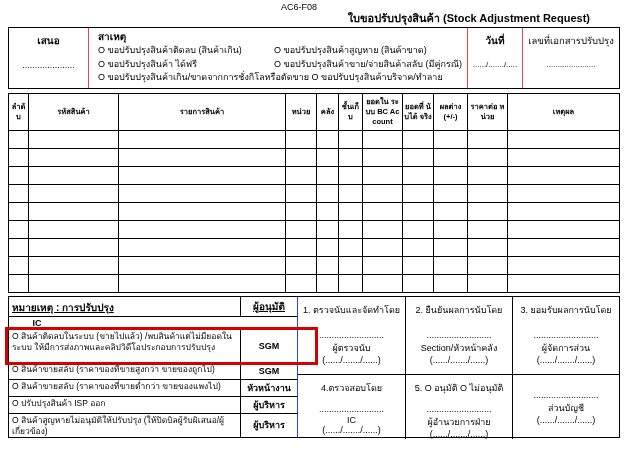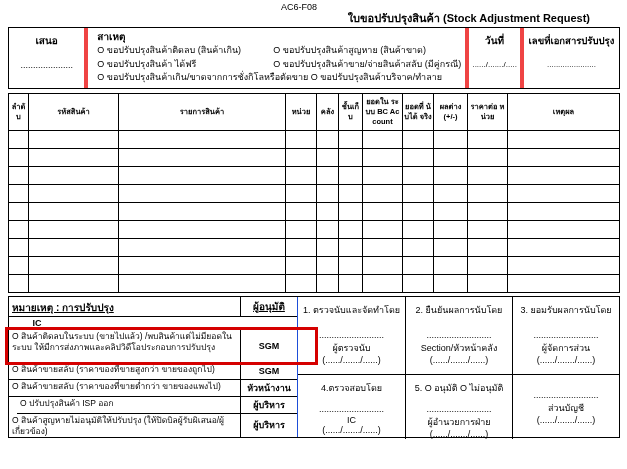--- a/index.html
+++ b/index.html
@@ -9,33 +9,33 @@
   }
   .page { padding:2px 7px 0 8px; }
 
   
   .top { text-align:right; padding-right:30px; line-height:1.15; }
   .form-code { font-size:9px;text-align:center; }
   .form-title { font-size:11px; font-weight:bold; }
 
   
   .hdr-box { display:flex; border:1px solid #000; height:60px; margin-top:2px; }
-  .hcell { border-right:4px solid #ef4444; box-sizing:border-box; }
+  .hcell { border-right:1px solid #ef4444; box-sizing:border-box; }
   .submit-cell { width:80px; text-align:center; padding-top:5px; }
   .submit-label { font-weight:bold; font-size:10px; }
   .submit-dots { font-size:9px; margin-top:12px; }
   .reason-cell { flex:1; padding:2px 4px 0 9px; font-size:9px; line-height:1.45; }
   .reason-label { font-weight:bold; font-size:10px; }
   .rl-left { display:inline-block; min-width:176px; }
   .reason-line { white-space:nowrap; }
   .date-cell { width:55px; text-align:center; padding-top:5px; }
   .date-label { font-weight:bold; font-size:10px; }
   .small-dots { font-size:8px; margin-top:12px; }
   .doc-cell { width:96px; border-right:none; text-align:center; padding-top:5px; }
-  .doc-label { font-weight:bold; font-size:9.5px; }
+  .doc-label { font-weight:normal; font-size:9.5px; }
 
   
   table.items { border-collapse:collapse; width:612px; table-layout:fixed; margin-top:4px; }
   table.items th, table.items td { border:1px solid #000; padding:0; }
   table.items th {
     font-size:7.5px; font-weight:bold; line-height:1.35; height:34px;
     vertical-align:middle; text-align:center;
     overflow-wrap:anywhere; word-break:break-all; padding:1px;
   }
   table.items tbody td { height:17px; }
@@ -47,21 +47,21 @@
   
   .bottom { display:flex; border:1px solid #000; margin-top:3px; height:140px; }
   .notes { width:289px; border-right:1px solid #1d4ed8; display:flex; flex-direction:column; box-sizing:border-box; }
   .nrow { display:flex; border-bottom:1px solid #000; position:relative; box-sizing:border-box; }
   .nrow:last-child { border-bottom:none; flex:1; }
   .nrow:nth-child(1){ height:21px; }
   .nrow:nth-child(2){ height:13px; }
   .nrow:nth-child(3){ height:34px; }
   .nrow:nth-child(4){ height:17px; }
   .nrow:nth-child(5){ height:18px;justify-content:flex-end; }
-  .nrow:nth-child(6){ height:17px;margin-left:8px; }
+  .nrow:nth-child(6){ height:17px; }
   .nlabel { flex:1; border-right:1px solid #000; padding:1px 2px 0 3px; font-size:8.5px; line-height:1.3; box-sizing:border-box; }
   .napp { width:56px; display:flex; align-items:center; justify-content:center; font-size:9px; font-weight:bold; }
   .nhead .nlabel { font-weight:bold; text-decoration:underline; font-size:10px; display:flex; align-items:center; }
   .nhead .napp { text-decoration:underline; font-size:10px; }
   .hl-box { position:absolute; left:-4px; top:-3px; bottom:-3px; right:-21px;
             border:3px solid #d50000; z-index:5; pointer-events:none; }
 
   .sigs { flex:1; display:grid; grid-template-columns:1fr 1fr 1fr; grid-template-rows:77px 1fr; }
   .sig { border-left:1px solid #000; border-top:1px solid #000; text-align:center; padding-top:6px; }
   .sig:nth-child(3n+1){ border-left:none; }

